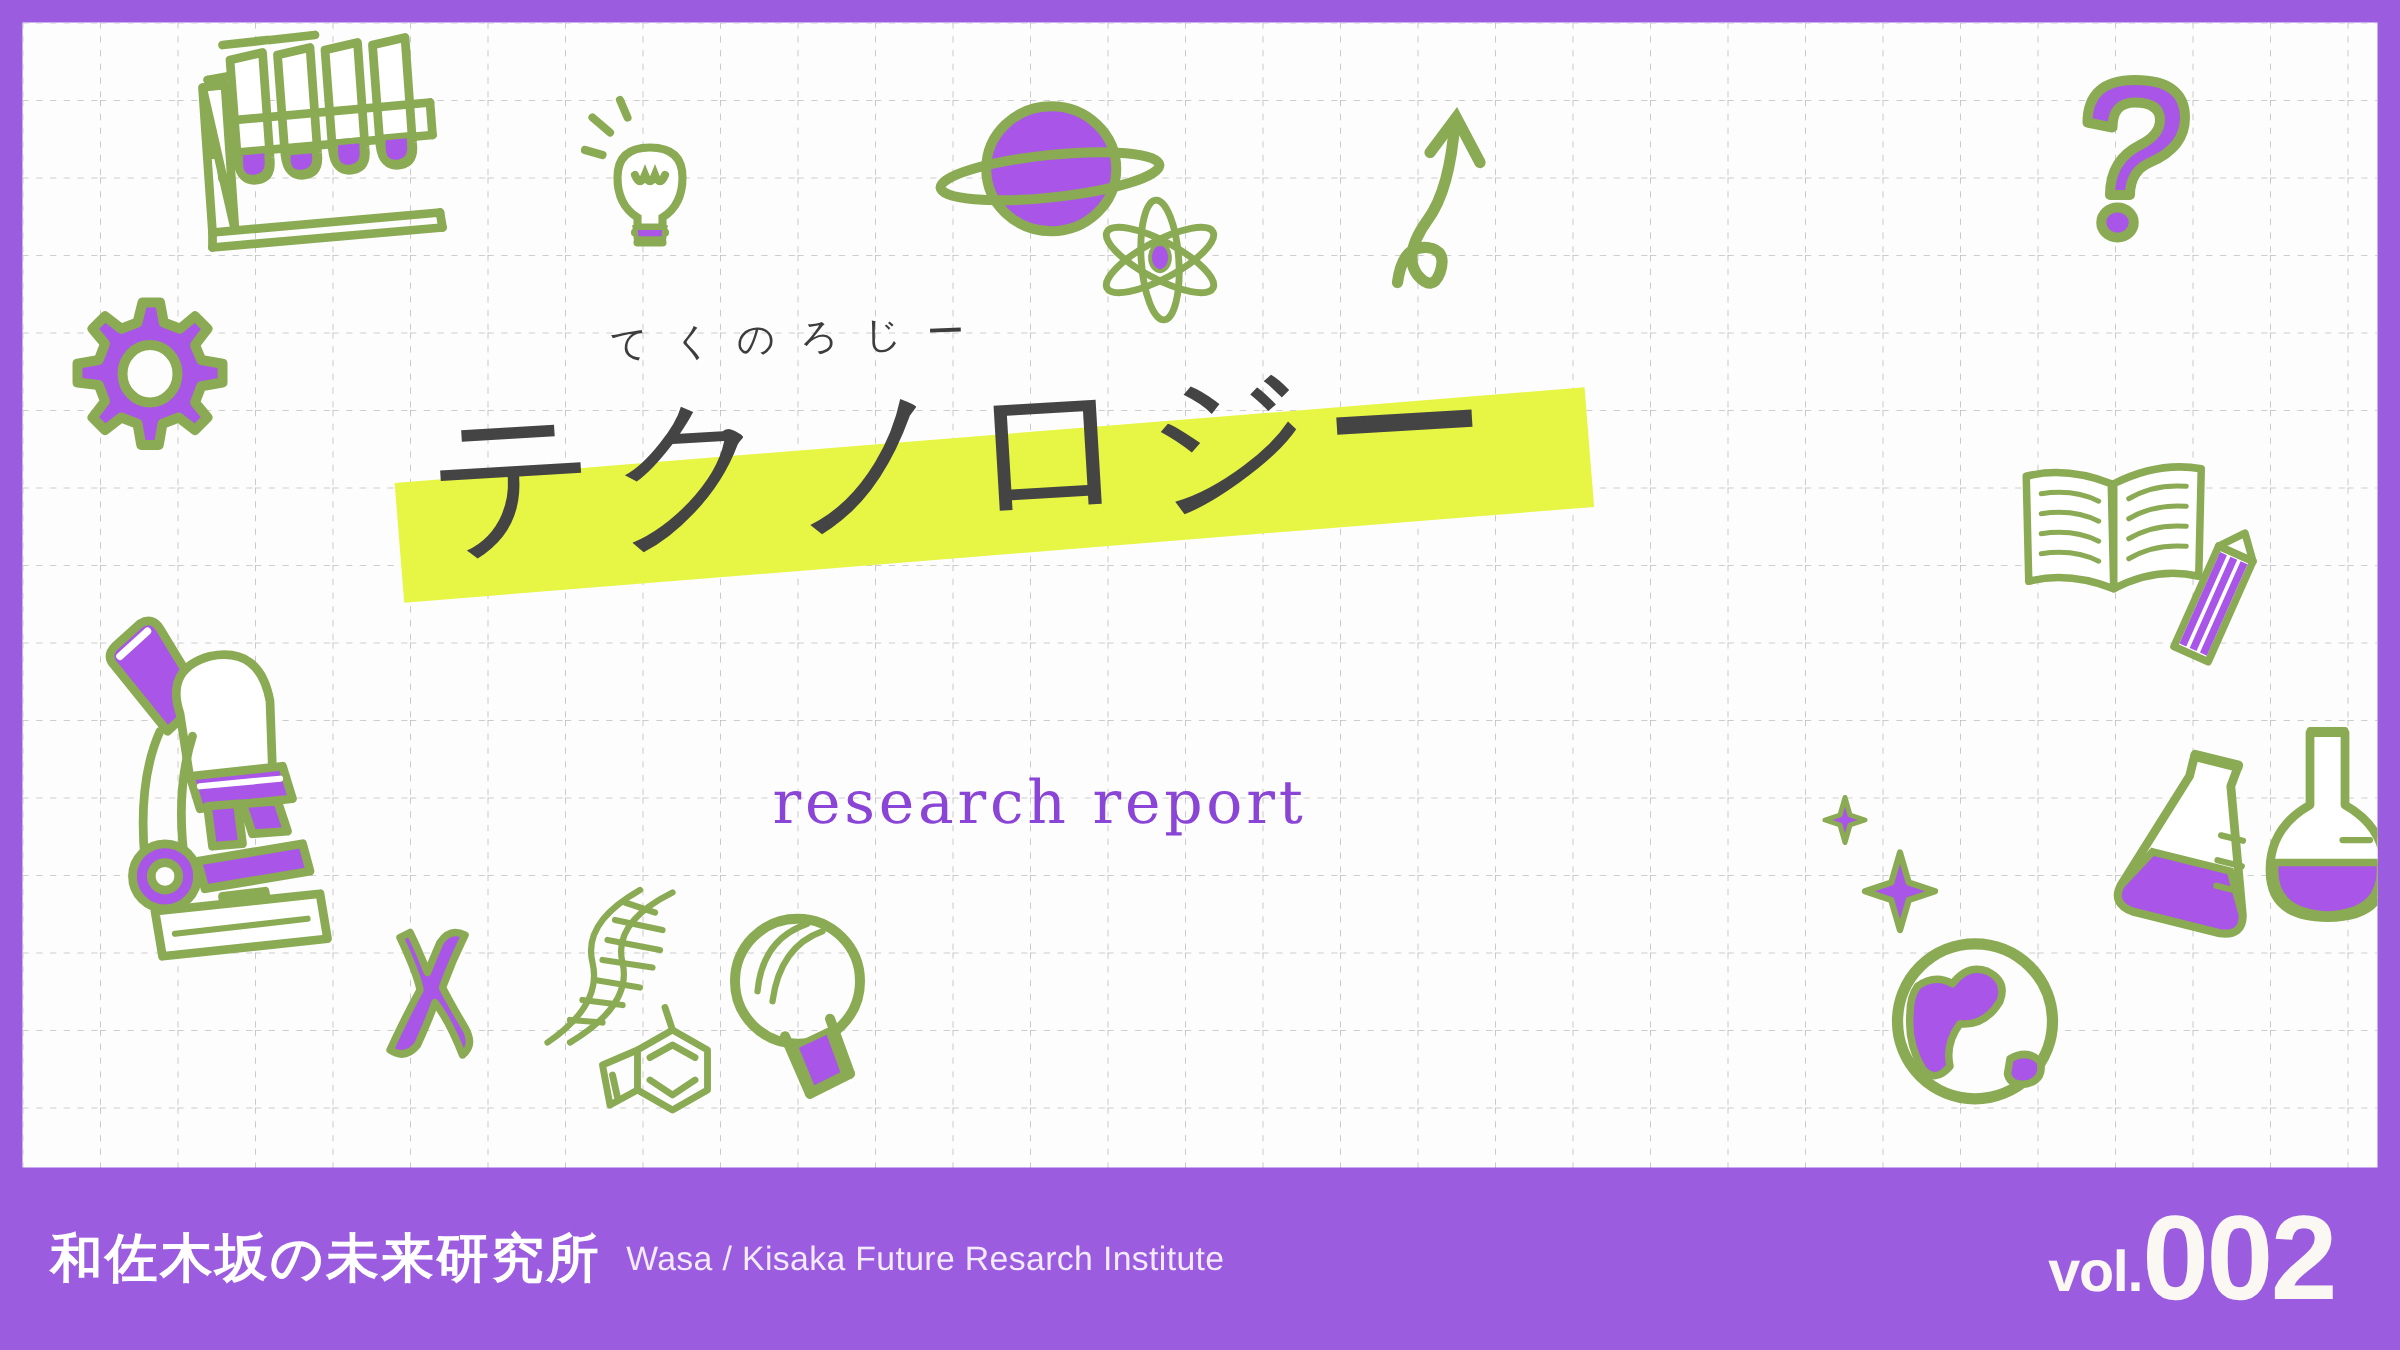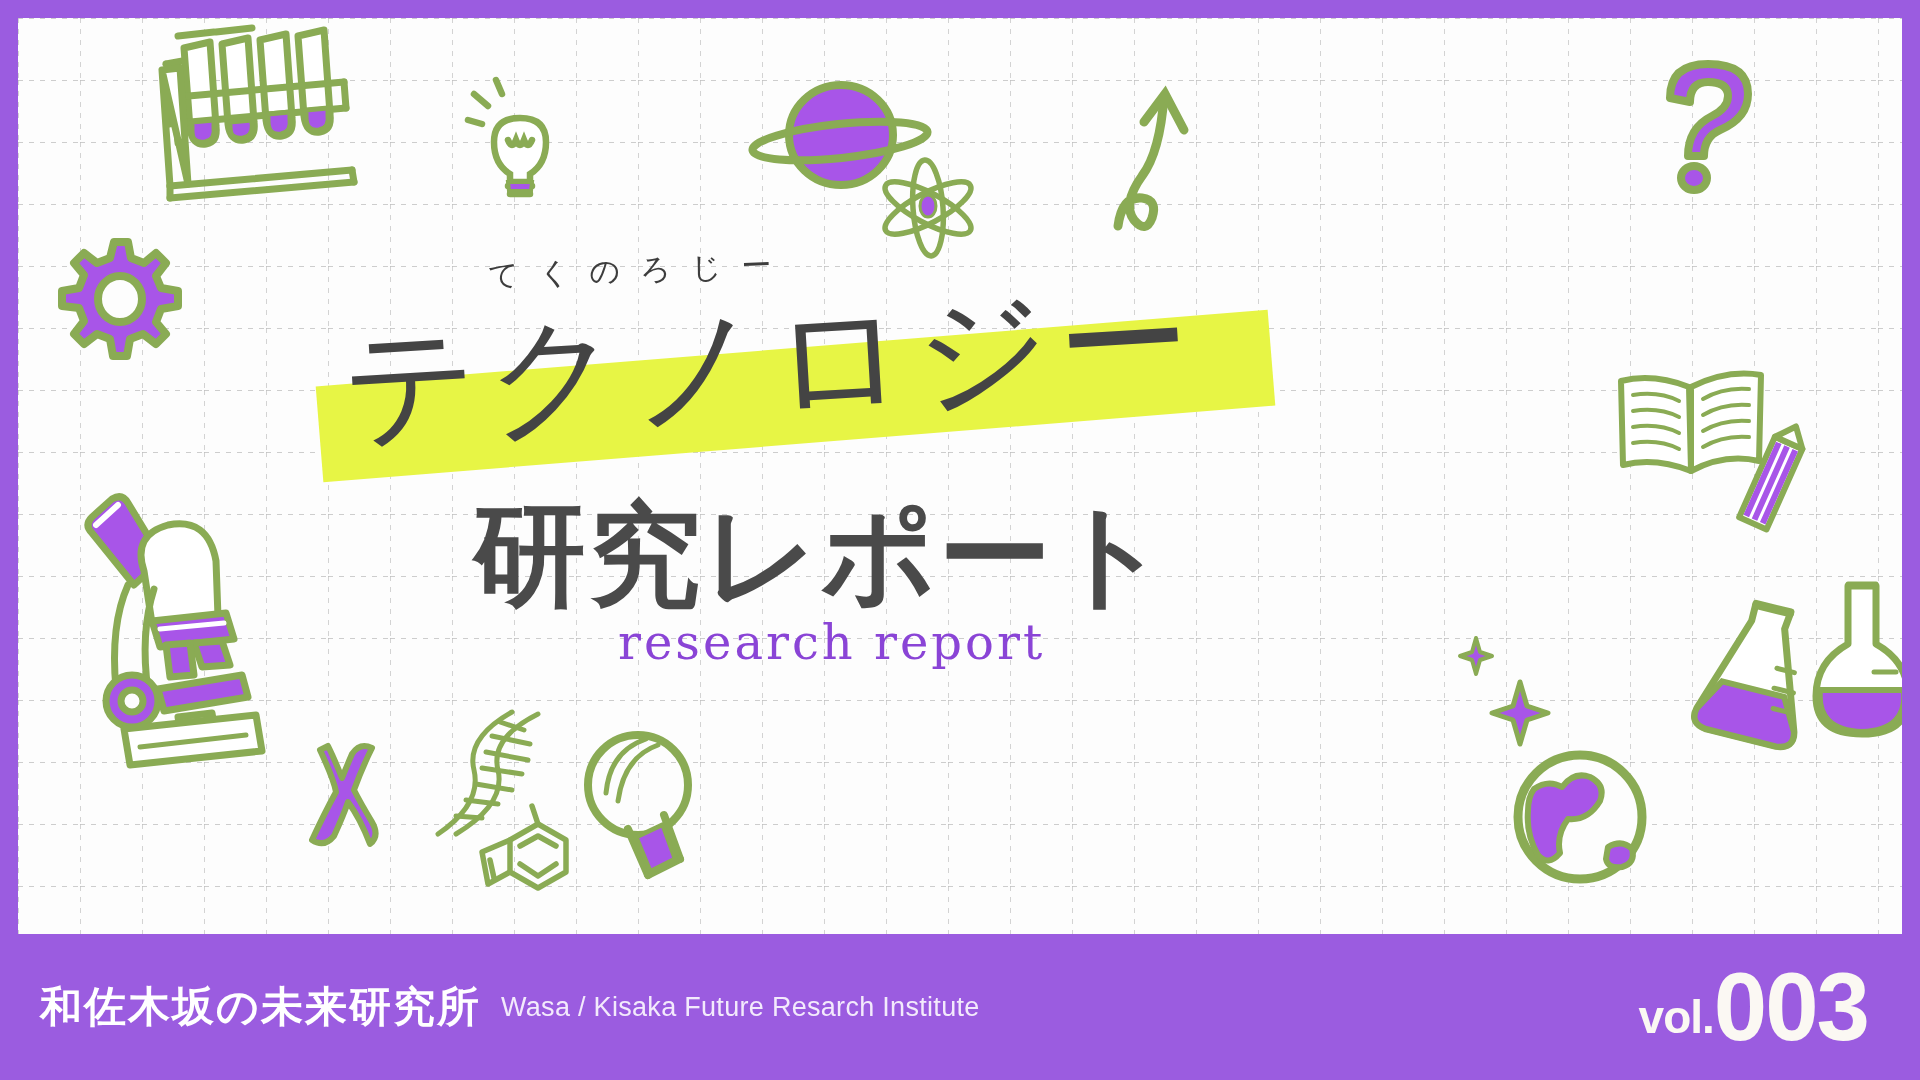--- a/index.html
+++ b/index.html
@@ -280,27 +280,26 @@
             <path d="M70 112 L94 112"></path>
         </g>
       </svg>
 
     </div>
 
     <div class="titleblock">
       <div class="hl"></div>
       <div class="furigana">てくのろじー</div>
       <div class="title-main">テクノロジー</div>
-      <div class="title-sub">研究レポート</div>
       <div class="title-en">research report</div>
     </div>
   </div>
 
   <div class="bottombar">
     <div class="inst-jp">和佐木坂の未来研究所</div>
     <div class="inst-en">Wasa / Kisaka Future Resarch Institute</div>
     <div class="volwrap">
       <span class="vol-lbl">vol.</span>
-      <span class="vol-num">003</span>
+      <span class="vol-num">002</span>
     </div>
   </div>
 
 </div>
 
 </body></html>

